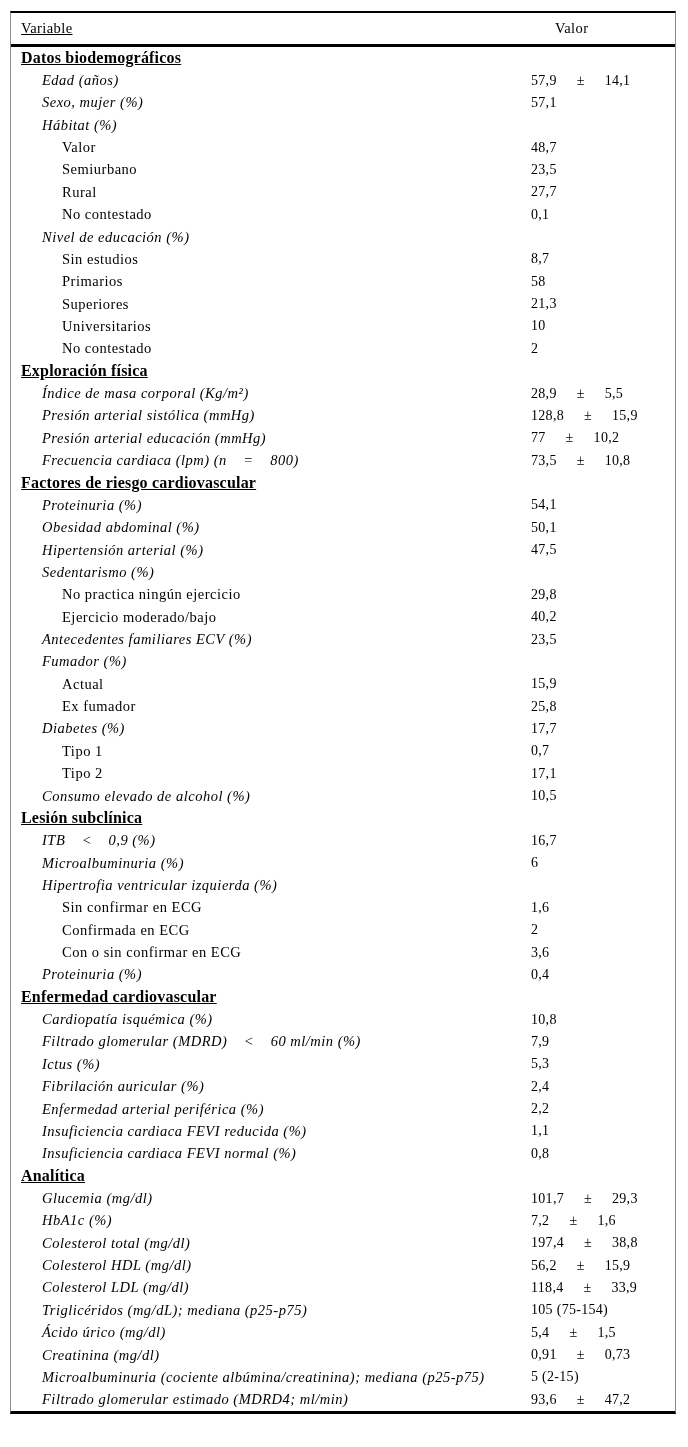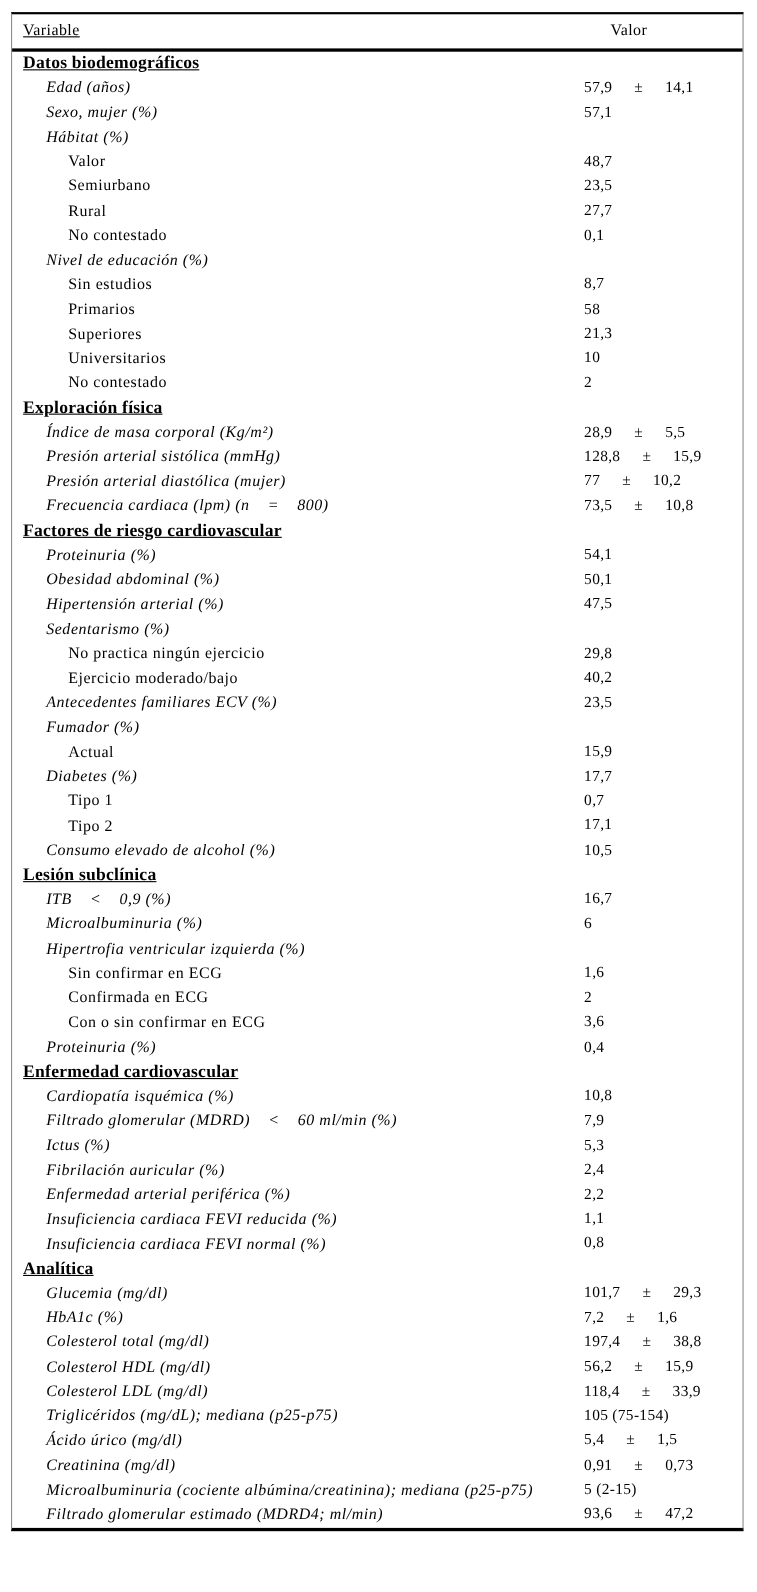--- a/index.html
+++ b/index.html
@@ -128,21 +128,21 @@
       </div>
       <div class="row item">
         <span class="label">Índice de masa corporal (Kg/m²)</span>
         <span class="value"><span class="v">28,9</span><span class="pmsign">±</span><span class="v">5,5</span></span>
       </div>
       <div class="row item">
         <span class="label">Presión arterial sistólica (mmHg)</span>
         <span class="value"><span class="v">128,8</span><span class="pmsign">±</span><span class="v">15,9</span></span>
       </div>
       <div class="row item">
-        <span class="label">Presión arterial diastólica (mujer)</span>
+        <span class="label">Presión arterial educación (mmHg)</span>
         <span class="value"><span class="v">77</span><span class="pmsign">±</span><span class="v">10,2</span></span>
       </div>
       <div class="row item">
         <span class="label">Frecuencia cardiaca (lpm) (n    =    800)</span>
         <span class="value"><span class="v">73,5</span><span class="pmsign">±</span><span class="v">10,8</span></span>
       </div>
       <div class="row section">
         <span class="label">Factores de riesgo cardiovascular</span>
         <span class="value"></span>
       </div>
@@ -174,20 +174,24 @@
         <span class="label">Antecedentes familiares ECV (%)</span>
         <span class="value"><span class="v">23,5</span></span>
       </div>
       <div class="row item">
         <span class="label">Fumador (%)</span>
         <span class="value"></span>
       </div>
       <div class="row sub">
         <span class="label">Actual</span>
         <span class="value"><span class="v">15,9</span></span>
+      </div>
+      <div class="row sub">
+        <span class="label">Ex fumador</span>
+        <span class="value"><span class="v">25,8</span></span>
       </div>
       <div class="row item">
         <span class="label">Diabetes (%)</span>
         <span class="value"><span class="v">17,7</span></span>
       </div>
       <div class="row sub">
         <span class="label">Tipo 1</span>
         <span class="value"><span class="v">0,7</span></span>
       </div>
       <div class="row sub">

